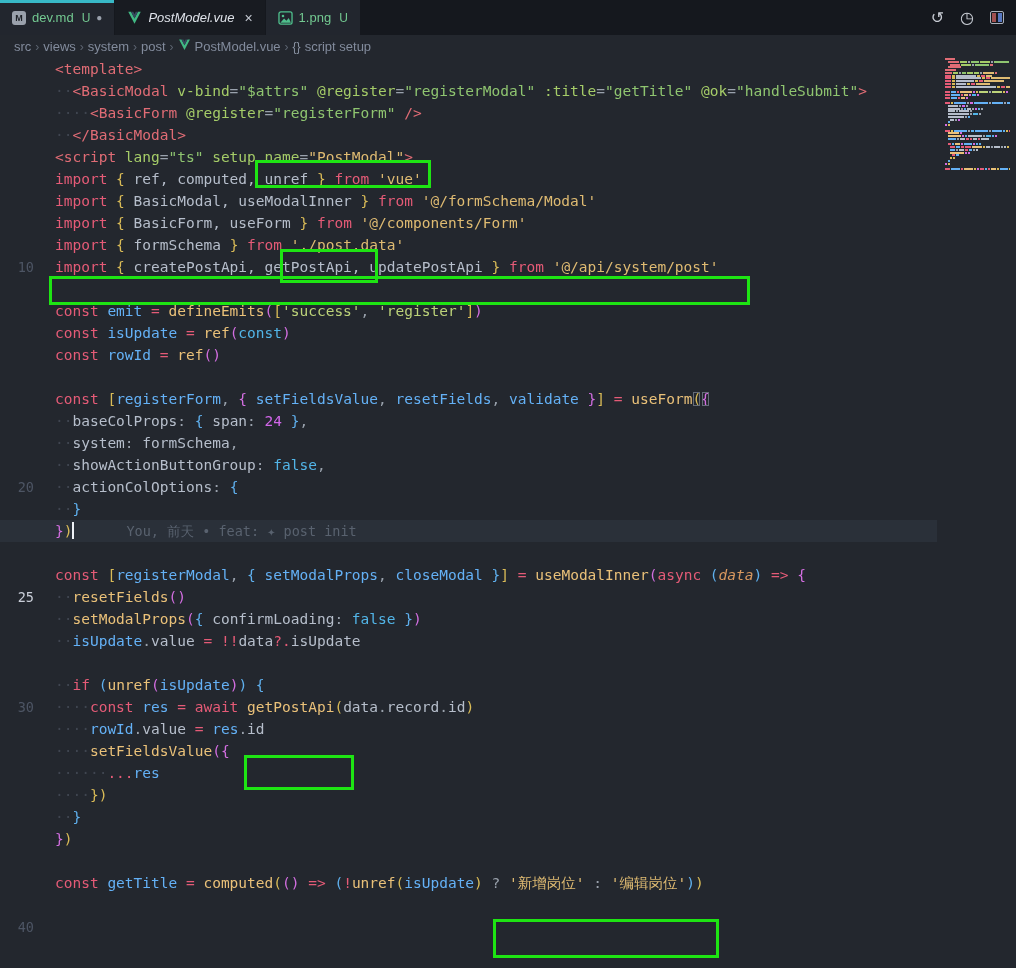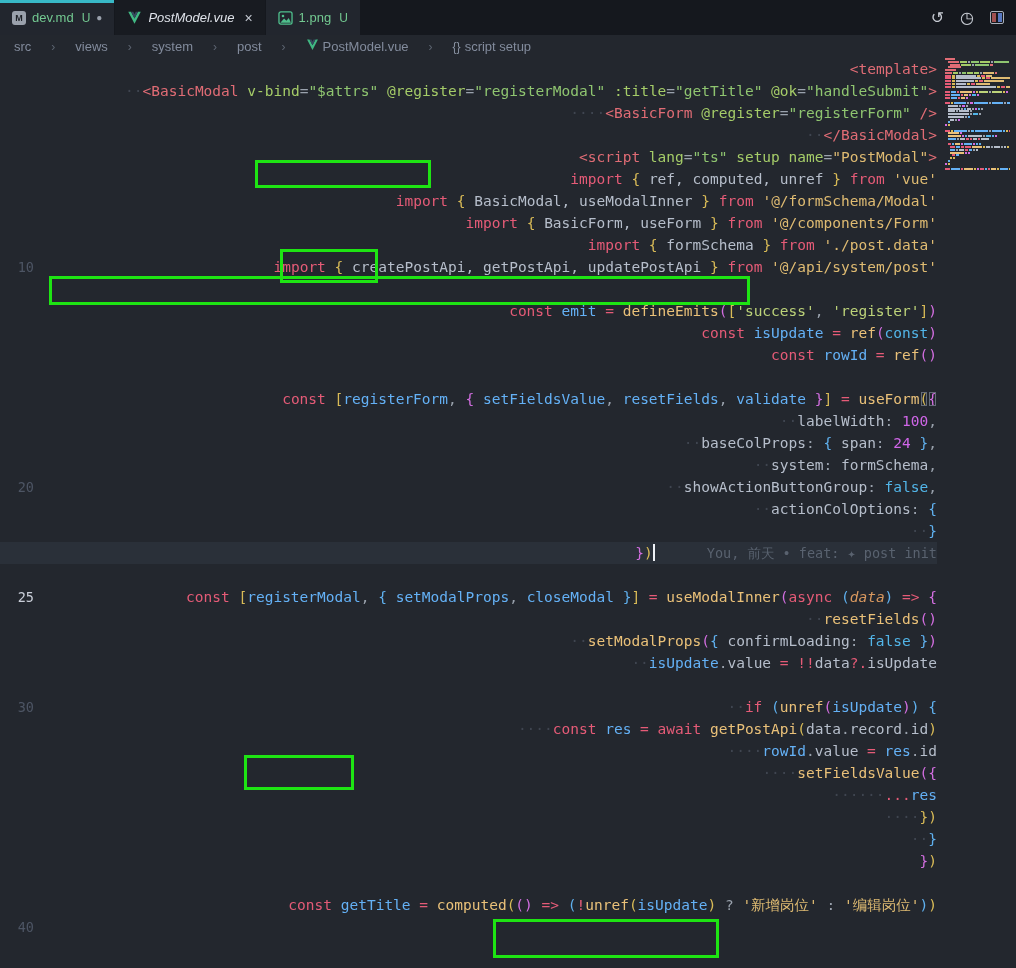--- a/index.html
+++ b/index.html
@@ -19,32 +19,32 @@
   .tab svg { display:block; }
   .tabspacer { flex:1; background:#15181e; }
   .actions { display:flex; align-items:center; gap:16px; padding-right:12px; background:#15181e; }
   .aicon { color:#c8ccd4; font-size:16px; line-height:1; cursor:pointer; }
   .split-ico { display:flex; gap:2px; width:14px; height:13px; border:1px solid #aab0ba; border-radius:2px; padding:1px; cursor:pointer; }
   .split-ico i { flex:1; display:block; }
   .split-ico i:first-child { background:#a05050; }
   .split-ico i:last-child { background:#5878c0; }
 
   
-  .breadcrumb { position:absolute; left:0; top:35px; width:1016px; height:23px; display:flex; align-items:center; gap:20px; padding-left:14px; font-size:13px; color:#828b9c; background:#23272e;text-align:center; }
+  .breadcrumb { position:absolute; left:0; top:35px; width:1016px; height:23px; display:flex; align-items:center; gap:4px; padding-left:14px; font-size:13px; color:#828b9c; background:#23272e;text-align:center; }
   .crumb { cursor:pointer; display:flex; align-items:center; gap:4px; }
   .sep { color:#5c6470; font-size:12px; }
   .curly { color:#8a93a3; font-size:12px; }
 
   
   .editor { position:absolute; left:0; top:58px; width:1016px; height:910px; font-family:"DejaVu Sans Mono", monospace; font-size:14.5px; }
   .gutter { position:absolute; left:0; top:0; width:40px; }
   .gline { height:22px; line-height:22px; text-align:right; padding-right:6px; color:#4d5564; font-size:13.5px; }
   .gline.active { color:#c9ced8; }
   .code { position:absolute; left:0; top:0; width:937px; padding-left:55px; }
-  .cline { height:22px; line-height:22px; white-space:pre;text-align:right; }
+  .cline { height:22px; line-height:22px; white-space:pre; }
   .cline.current { background:#2a3039; margin-left:-55px; padding-left:55px; }
 
   .t-tag  { color:#e06c75; }
   .t-kw   { color:#e55b77; }
   .t-attr { color:#a5cc68; }
   .t-strG { color:#8fc570; }
   .t-strL { color:#bcd279; }
   .t-strg { color:#dfbb72; }
   .t-func { color:#eac179; }
   .t-var  { color:#64b1f6; }
@@ -191,21 +191,20 @@
       <div class="cline"><span class="t-kw">import</span><span class="t-b1"> { </span><span class="t-ident">BasicModal, useModalInner</span><span class="t-b1"> } </span><span class="t-kw">from</span><span class="t-strg"> '@/formSchema/Modal'</span></div>
       <div class="cline"><span class="t-kw">import</span><span class="t-b1"> { </span><span class="t-ident">BasicForm, useForm</span><span class="t-b1"> } </span><span class="t-kw">from</span><span class="t-strg"> '@/components/Form'</span></div>
       <div class="cline"><span class="t-kw">import</span><span class="t-b1"> { </span><span class="t-ident">formSchema</span><span class="t-b1"> } </span><span class="t-kw">from</span><span class="t-strg"> './post.data'</span></div>
       <div class="cline"><span class="t-kw">import</span><span class="t-b1"> { </span><span class="t-ident">createPostApi, getPostApi, updatePostApi</span><span class="t-b1"> } </span><span class="t-kw">from</span><span class="t-strg"> '@/api/system/post'</span></div>
       <div class="cline"></div>
       <div class="cline"><span class="t-kw">const</span><span class="t-var"> emit</span><span class="t-kw"> =</span><span class="t-func"> defineEmits</span><span class="t-b2">(</span><span class="t-b1">[</span><span class="t-strL">'success'</span><span class="t-pun">, </span><span class="t-strL">'register'</span><span class="t-b1">]</span><span class="t-b2">)</span></div>
       <div class="cline"><span class="t-kw">const</span><span class="t-var"> isUpdate</span><span class="t-kw"> =</span><span class="t-func"> ref</span><span class="t-b2">(</span><span class="t-bool">const</span><span class="t-b2">)</span></div>
       <div class="cline"><span class="t-kw">const</span><span class="t-var"> rowId</span><span class="t-kw"> =</span><span class="t-func"> ref</span><span class="t-b2">()</span></div>
       <div class="cline"></div>
       <div class="cline"><span class="t-kw">const</span><span class="t-b1"> [</span><span class="t-var">registerForm</span><span class="t-pun">,</span><span class="t-b2"> { </span><span class="t-var">setFieldsValue</span><span class="t-pun">, </span><span class="t-var">resetFields</span><span class="t-pun">, </span><span class="t-var">validate</span><span class="t-b2"> }</span><span class="t-b1">]</span><span class="t-kw"> =</span><span class="t-func"> useForm</span><span class="t-b1 bm">(</span><span class="t-b2 bm">{</span></div>
-      <div class="cline"><span class="t-ws">··</span><span class="t-ident">labelWidth</span><span class="t-pun">: </span><span class="t-num">100</span><span class="t-pun">,</span></div>
       <div class="cline"><span class="t-ws">··</span><span class="t-ident">baseColProps</span><span class="t-pun">: </span><span class="t-b3">{ </span><span class="t-ident">span</span><span class="t-pun">: </span><span class="t-num">24</span><span class="t-b3"> }</span><span class="t-pun">,</span></div>
       <div class="cline"><span class="t-ws">··</span><span class="t-ident">system</span><span class="t-pun">: </span><span class="t-ident">formSchema</span><span class="t-pun">,</span></div>
       <div class="cline"><span class="t-ws">··</span><span class="t-ident">showActionButtonGroup</span><span class="t-pun">: </span><span class="t-bool">false</span><span class="t-pun">,</span></div>
       <div class="cline"><span class="t-ws">··</span><span class="t-ident">actionColOptions</span><span class="t-pun">: </span><span class="t-b3">{</span></div>
       <div class="cline"><span class="t-ws">··</span><span class="t-b3">}</span></div>
       <div class="cline current"><span class="t-b2">}</span><span class="t-b1">)</span><span class="cursor"></span><span class="blame">You, 前天 • feat: ✦ post init</span></div>
       <div class="cline"></div>
       <div class="cline"><span class="t-kw">const</span><span class="t-b1"> [</span><span class="t-var">registerModal</span><span class="t-pun">,</span><span class="t-b3"> { </span><span class="t-var">setModalProps</span><span class="t-pun">, </span><span class="t-var">closeModal</span><span class="t-b3"> }</span><span class="t-b1">]</span><span class="t-kw"> =</span><span class="t-func"> useModalInner</span><span class="t-b2">(</span><span class="t-kw">async </span><span class="t-b3">(</span><span class="t-param">data</span><span class="t-b3">)</span><span class="t-kw"> =&gt; </span><span class="t-b2">{</span></div>
       <div class="cline"><span class="t-ws">··</span><span class="t-func">resetFields</span><span class="t-b2">()</span></div>
       <div class="cline"><span class="t-ws">··</span><span class="t-func">setModalProps</span><span class="t-b2">(</span><span class="t-b3">{ </span><span class="t-ident">confirmLoading</span><span class="t-pun">: </span><span class="t-bool">false</span><span class="t-b3"> }</span><span class="t-b2">)</span></div>

